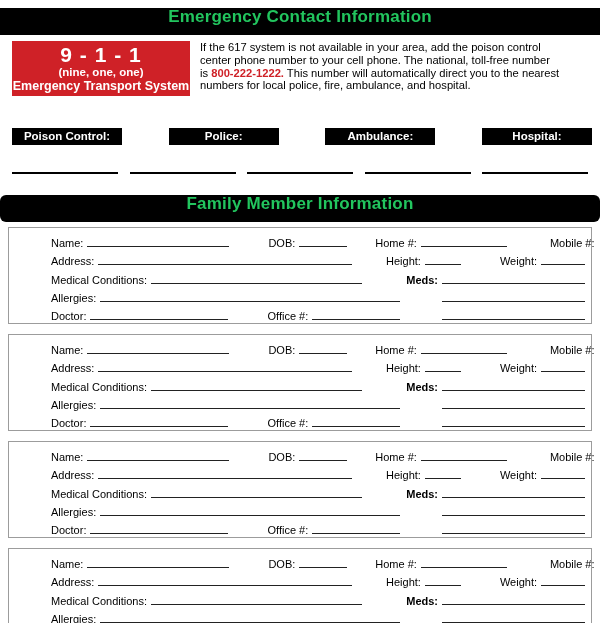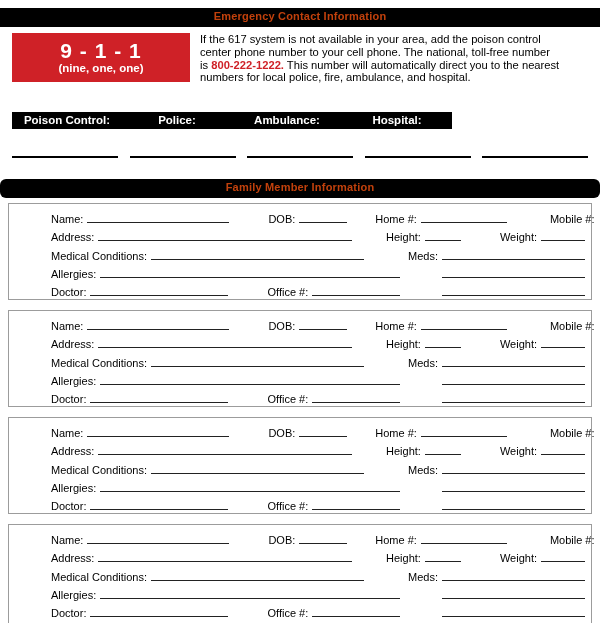--- a/index.html
+++ b/index.html
@@ -7,44 +7,44 @@
   html, body { margin: 0; padding: 0; }
   body {
     width: 600px; height: 623px; overflow: hidden;
     background: #ffffff;
     font-family: "Liberation Sans", sans-serif;
     color: #000;
   }
 
   
   .bar {
-    background: var(--bar); color: #c2410c;
-    font-weight: bold; font-size: 11px;
-    text-align: center; height: 19px; line-height: 17px;
+    background: var(--bar); color: #22c55e;
+    font-weight: bold; font-size: 17px;
+    text-align: center; height: 27px; line-height: 17px;
     letter-spacing: 0.2px;
   }
   #title-bar { margin-top: 8px; }
   #family-bar { margin-top: 21px; border-radius: 6px; }
 
   
   .intro { display: flex; margin: 6px 8px 0 12px; height: 63px; }
   .redbox {
-    width: 178px; height: 49px; background: var(--red); color: #fff;
+    width: 178px; height: 55px; background: var(--red); color: #fff;
     display: flex; flex-direction: column; justify-content: center; align-items: center;
     text-align: center; flex: none;
   }
   .code { font-size: 21px; font-weight: bold; line-height: 22px; letter-spacing: 1px; }
   .code-phonetic { font-size: 11.5px; font-weight: bold; line-height: 13px; }
   .code-caption { font-size: 12.5px; font-weight: bold; line-height: 14px; }
   .para { flex: 1 1 auto; margin-left: 10px; font-size: 11.2px; line-height: 12.8px; }
   .pline { white-space: nowrap; }
   .phone { color: var(--red); font-weight: bold; }
 
   
-  .contacts { display: flex; margin: 16px 8px 0 12px; }
+  .contacts { display: flex; justify-content: space-between; margin: 24px 8px 0 12px; }
   .cbox {
     width: 110px; height: 17px; line-height: 17px; background: var(--bar);
     color: #fff; font-weight: bold; font-size: 11.5px; text-align: center; flex: none;
   }
   .clines { display: flex; justify-content: space-between; margin: 0 8px 0 12px; height: 29px; }
   .ccol { width: 110px; flex: none; }
   .cline { width: 106px; height: 27px; border-bottom: 2px solid #000; }
 
   
   .member {
@@ -53,32 +53,33 @@
   }
   #members .member:first-child { margin-top: 5px; }
   #members .member:last-child { height: 110px; } 
   .mrow { display: flex; align-items: flex-end; height: 18.2px; font-size: 11px; }
   .lbl { white-space: nowrap; margin-right: 4px; padding-bottom: 1px; padding-left: 28px; }
   .ln { border-bottom: 1px solid #222; margin-bottom: 3px; height: 0; flex: none; }
   .grow { flex: 1 1 auto; }
   .w142 { width: 142px; } .w48 { width: 48px; } .w86 { width: 86px; }
   .w36 { width: 36px; } .w44 { width: 44px; } .w143 { width: 143px; }
   .w128 { width: 128px; } .w138 { width: 138px; }
-  .ml6 { margin-left: 6px; } .ml8 { margin-left: 16px; } .ml11 { margin-left: 11px; }
+  .ml6 { margin-left: 6px; } .ml8 { margin-left: 16px; font-weight: bold; } .ml11 { margin-left: 11px; }
   .ml14 { margin-left: 0; } .ml15 { margin-left: 15px; } .ml42 { margin-left: 42px; }
 </style>
 </head>
 <body>
 
 <div class="bar" id="title-bar">Emergency Contact Information</div>
 
 <div class="intro">
   <div class="redbox">
     <div class="code">9 - 1 - 1</div>
     <div class="code-phonetic">(nine, one, one)</div>
+    <div class="code-caption">Emergency Transport System</div>
   </div>
   <div class="para">
     <div class="pline">If the 617 system is not available in your area, add the poison control</div>
     <div class="pline">center phone number to your cell phone. The national, toll-free number</div>
     <div class="pline"><span>is </span><span class="phone">800-222-1222.</span><span> This number will automatically direct you to the nearest</span></div>
     <div class="pline">numbers for local police, fire, ambulance, and hospital.</div>
   </div>
 </div>
 
 <div class="contacts">

